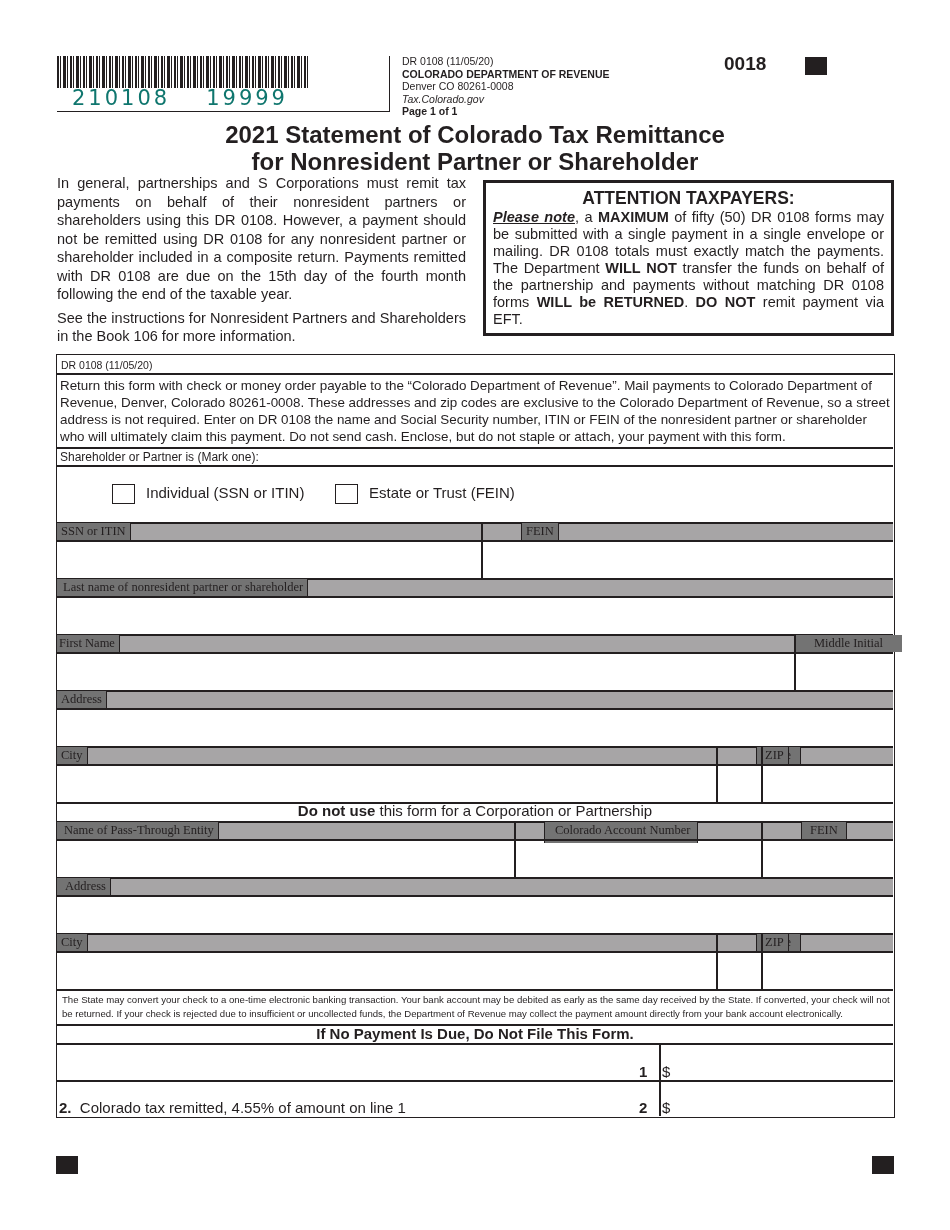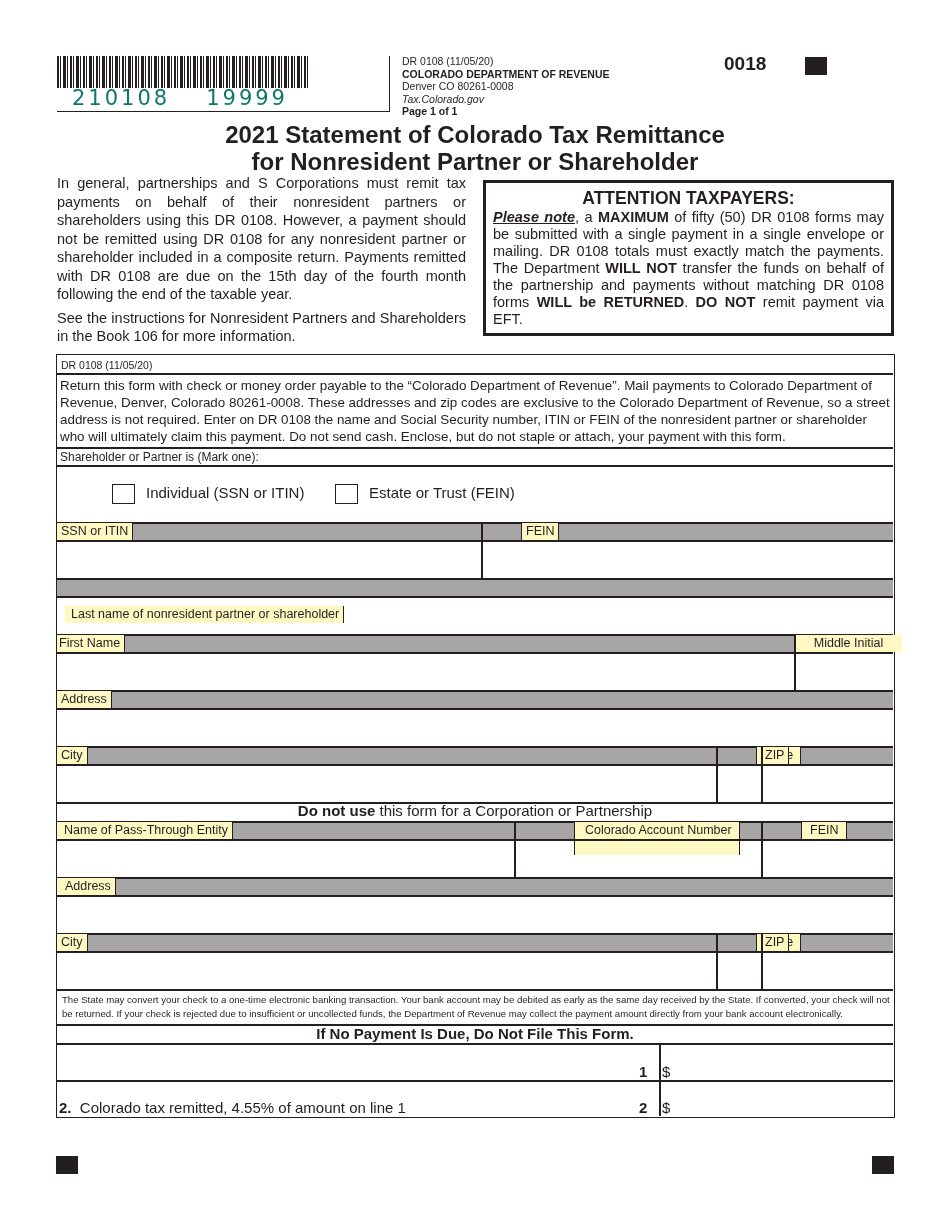--- a/index.html
+++ b/index.html
@@ -30,21 +30,21 @@
   .attention h2 { text-align: center; font-size: 17.5px; font-weight: bold; line-height: 22px; }
   .attention p { font-size: 14.5px; line-height: 17px; text-align: justify; }
   .attention .ul { text-decoration: underline; font-style: italic; font-weight: bold; }
   .attention b { font-weight: bold; }
 
   
   .frame { left: 56px; top: 354px; width: 839px; height: 764px; border: 1.5px solid #231f20; }
   .hline { position: absolute; height: 1.5px; background: #231f20; }
   .vline { position: absolute; width: 1.5px; background: #231f20; }
   .grey { position: absolute; background: #a7a5a6; }
-  .lbl { position: absolute; background: #fef9c3; font-size: 12.5px; line-height: 17px; padding: 0 4px; border-right: 1.5px solid #231f20; white-space: nowrap; }
+  .lbl { position: absolute; background: #737373; font-size: 12.5px; line-height: 17px; padding: 0 4px; border-right: 1.5px solid #231f20; white-space: nowrap; font-family: Liberation Serif, serif; }
   .lbl.both { border-left: 1.5px solid #231f20; margin-left: 40px; }
   .small-txt { position: absolute; font-size: 10.5px; line-height: 14px; }
   .body-txt { position: absolute; font-size: 13px; line-height: 17px; }
   .checkbox { position: absolute; width: 23px; height: 20px; border: 1.2px solid #231f20; background: #fff; cursor: pointer; }
   .cb-label { position: absolute; font-size: 15px; line-height: 20px; }
   .field { position: absolute; background: transparent; border: none; outline: none; font-family: "Liberation Sans", sans-serif; font-size: 14px; padding: 4px 6px; }
   .center-txt { position: absolute; text-align: center; }
 </style>
 </head>
 <body>
@@ -95,21 +95,21 @@
   <div class="hline" style="left:0;top:167px;width:836px;"></div>
   <div class="lbl" style="left:0;top:168px;">SSN or ITIN</div>
   <div class="lbl both" style="left:424px;top:168px;">FEIN</div>
   <div class="hline" style="left:0;top:185px;width:836px;"></div>
   <div class="vline" style="left:424px;top:167px;height:56px;"></div>
   <input class="field" style="left: 2px; top: 188px; width: 418px; height: 32px;" value="">
   <input class="field" style="left: 428px; top: 188px; width: 404px; height: 32px;" value="">
 
   <div class="grey" style="left:0;top:223px;width:836px;height:19px;"></div>
   <div class="hline" style="left:0;top:223px;width:836px;"></div>
-  <div class="lbl" style="left:8px;top:224px;padding-left:6px;margin-top:27px;">Last name of nonresident partner or shareholder</div>
+  <div class="lbl" style="left:0;top:224px;padding-left:6px;">Last name of nonresident partner or shareholder</div>
   <div class="hline" style="left:0;top:241px;width:836px;"></div>
   <input class="field" style="left: 2px; top: 244px; width: 830px; height: 32px;" value="">
 
   <div class="grey" style="left:0;top:279px;width:836px;height:19px;"></div>
   <div class="hline" style="left:0;top:279px;width:836px;"></div>
   <div class="lbl" style="left:0;top:280px;padding-left:2px;">First Name</div>
   <div class="lbl" style="left:737px;top:280px;width:108px;border-right:none;border-left:1.5px solid #231f20;text-align:center;">Middle Initial</div>
   <div class="hline" style="left:0;top:297px;width:836px;"></div>
   <div class="vline" style="left:737px;top:279px;height:56px;"></div>
   <input class="field" style="left: 2px; top: 300px; width: 730px; height: 32px;" value="">
@@ -132,21 +132,21 @@
   <input class="field" style="left: 2px; top: 412px; width: 654px; height: 32px;" value="">
   <input class="field" style="left: 662px; top: 412px; width: 40px; height: 32px;" value="">
   <input class="field" style="left: 707px; top: 412px; width: 126px; height: 32px;" value="">
 
   <div class="hline" style="left:0;top:447px;width:836px;"></div>
   <div class="center-txt" style="left:0;top:447px;width:836px;font-size:15px;line-height:18px;"><b>Do not use</b><span> this form for a Corporation or Partnership</span></div>
 
   <div class="grey" style="left:0;top:466px;width:836px;height:19px;"></div>
   <div class="hline" style="left:0;top:466px;width:836px;"></div>
   <div class="lbl" style="left:0;top:467px;padding-left:7px;">Name of Pass-Through Entity</div>
-  <div class="lbl both" style="left:477px;top:467px;padding:0 7px 16px 10px;">Colorado Account Number</div>
+  <div class="lbl both" style="left:447px;top:467px;padding:0 7px 4px 10px;">Colorado Account Number</div>
   <div class="lbl both" style="left:704px;top:467px;padding:0 8px;">FEIN</div>
   <div class="hline" style="left:0;top:484px;width:836px;"></div>
   <div class="vline" style="left:457px;top:466px;height:56px;"></div>
   <div class="vline" style="left:704px;top:466px;height:56px;"></div>
   <input class="field" style="left: 2px; top: 487px; width: 452px; height: 32px;" value="">
   <input class="field" style="left: 460px; top: 487px; width: 241px; height: 32px;" value="">
   <input class="field" style="left: 707px; top: 487px; width: 126px; height: 32px;" value="">
 
   <div class="grey" style="left:0;top:522px;width:836px;height:19px;"></div>
   <div class="hline" style="left:0;top:522px;width:836px;"></div>

